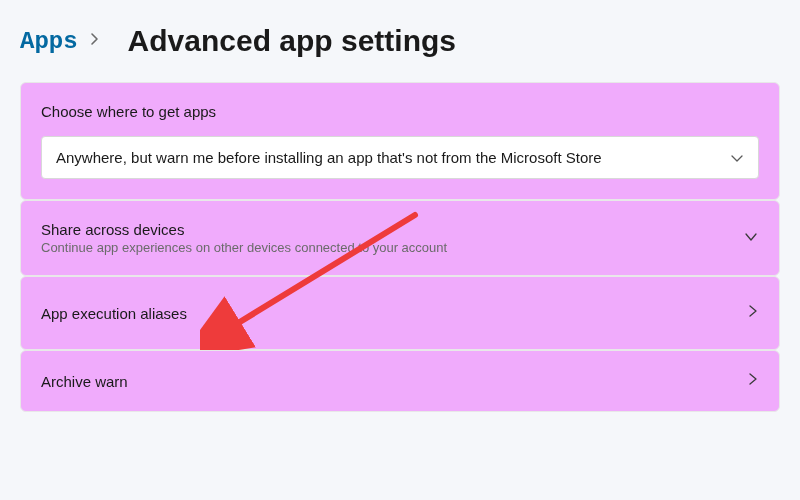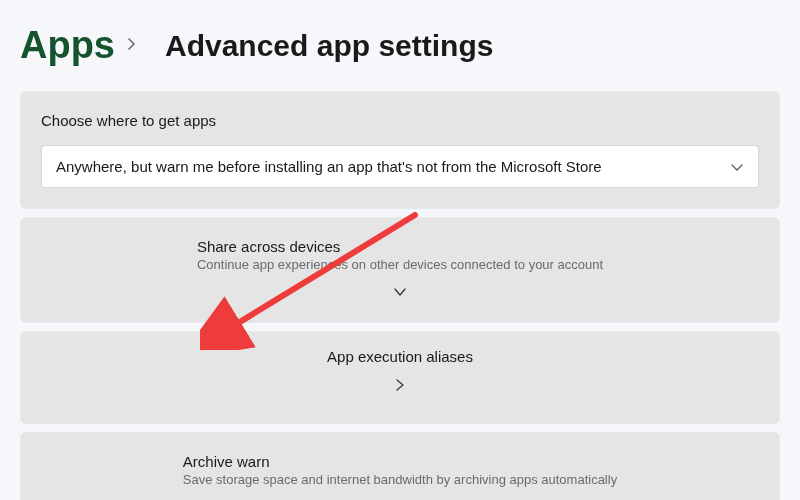--- a/index.html
+++ b/index.html
@@ -17,47 +17,46 @@
     .container {
       padding: 24px 20px;
     }
     .breadcrumb {
       display: flex;
       align-items: center;
       gap: 12px;
       margin-bottom: 24px;
     }
     .breadcrumb-parent {
-      font-size: 38px;
+      font-size: 24px;
       font-weight: 600;
-      color: #14532d;
+      color: #0369a1;
+      font-family: Liberation Mono, monospace;
     }
     .breadcrumb-sep {
       font-size: 16px;
       color: #6a6a6a;
     }
     .breadcrumb-current {
       font-size: 30px;
       font-weight: 600;
       color: #1a1a1a;
       margin-left: 16px;
     }
     .panel {
-      background: #e5e5e5;
+      background: #f0abfc;
       border: 1px solid #e8e8e8;
       border-radius: 6px;
       padding: 20px 20px;
-      margin-bottom: 8px;
     }
     .panel-row {
       display: flex;
       align-items: center;
       justify-content: space-between;
       gap: 12px;
-      flex-direction: column;
     }
     .panel-text {
       display: flex;
       flex-direction: column;
       gap: 2px;
     }
     .panel-title {
       font-size: 15px;
       color: #1a1a1a;
       font-weight: 400;
@@ -126,38 +125,37 @@
         <div class="panel-subtitle">Continue app experiences on other devices connected to your account</div>
       </div>
       <span class="chevron">
         <svg width="16" height="12" viewBox="0 0 16 12">
             <path d="M3 3 L8 9 L13 3" stroke="#3a3a3a" stroke-width="1.3" fill="none" stroke-linecap="round" stroke-linejoin="round"></path>
           </svg>
       </span>
     </div>
   </div>
 
-  <div class="panel" style="padding-top:16px;padding-bottom:26px;">
+  <div class="panel" style="padding-top:26px;padding-bottom:26px;">
     <div class="panel-row">
       <div class="panel-text">
         <div class="panel-title">App execution aliases</div>
       </div>
       <span class="chevron">
         <svg width="12" height="16" viewBox="0 0 12 16">
             <path d="M3 3 L9 8 L3 13" stroke="#3a3a3a" stroke-width="1.3" fill="none" stroke-linecap="round" stroke-linejoin="round"></path>
           </svg>
       </span>
     </div>
   </div>
 
   <div class="panel">
     <div class="panel-row">
       <div class="panel-text">
         <div class="panel-title">Archive warn</div>
-        <div class="panel-subtitle">Save storage space and internet bandwidth by archiving apps automatically</div>
       </div>
       <span class="chevron">
         <svg width="12" height="16" viewBox="0 0 12 16">
             <path d="M3 3 L9 8 L3 13" stroke="#3a3a3a" stroke-width="1.3" fill="none" stroke-linecap="round" stroke-linejoin="round"></path>
           </svg>
       </span>
     </div>
   </div>
 </div>
 

